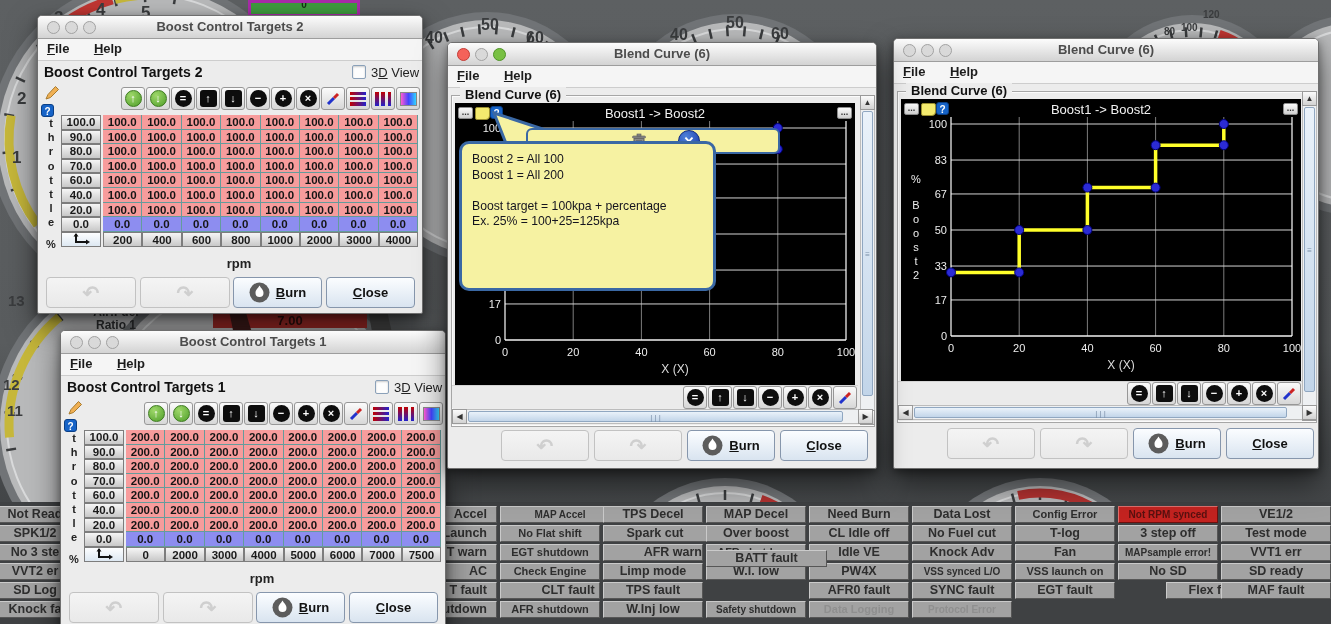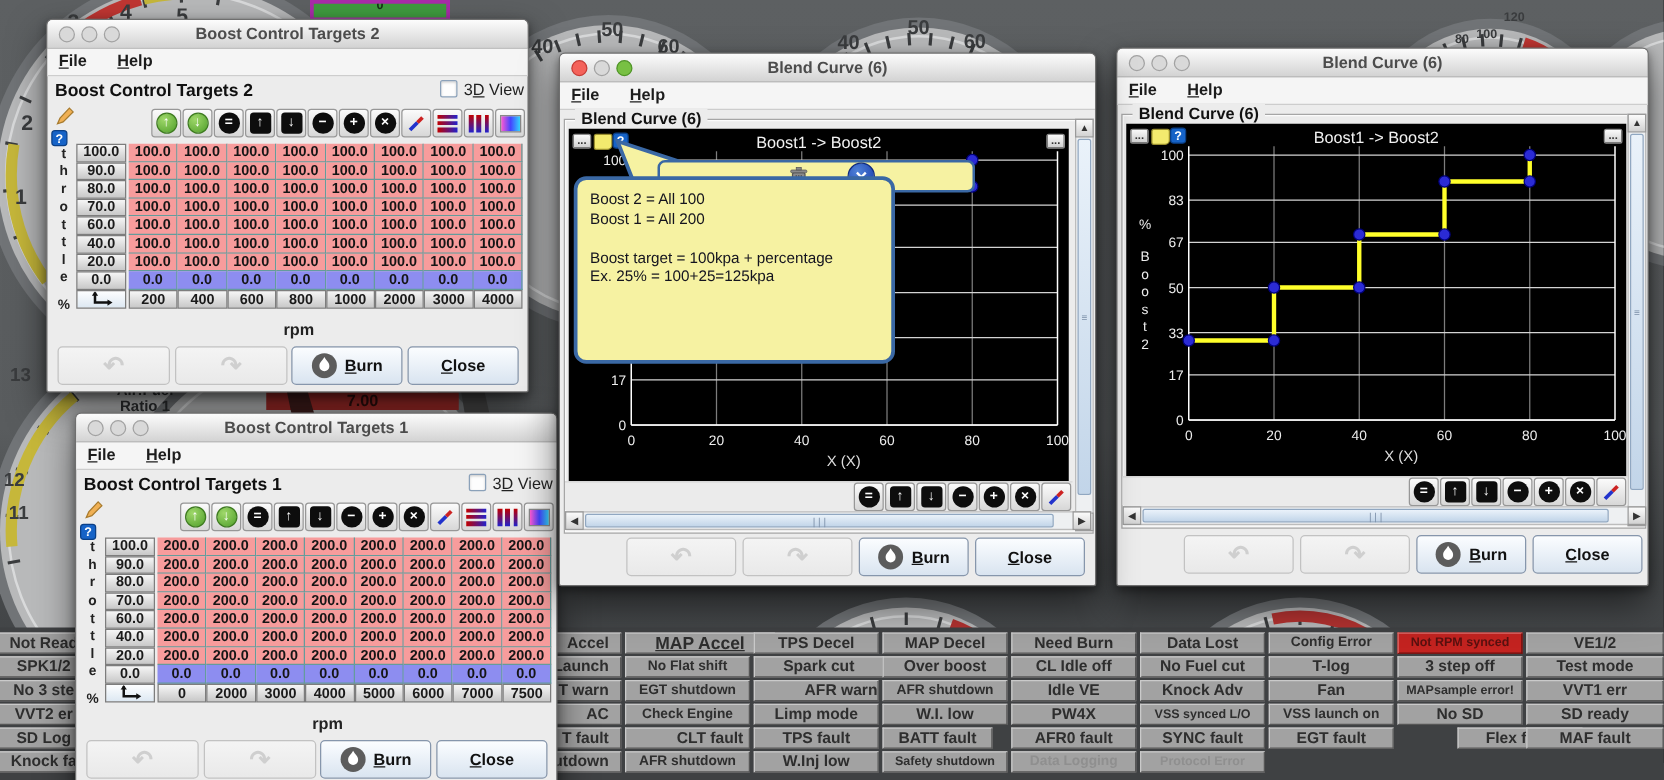--- a/index.html
+++ b/index.html
@@ -233,21 +233,21 @@
     <span style="position:relative;top:-4px;">0</span>
   </div>
 
   <div class="abs" style="left:0;top:502px;width:1331px;height:122px;background:#3f4143;"></div>
   <div id="status-grid">
       <div class="sc" style="left: -15px; top: 506px; width: 100px; font-size: 12.5px;">Not Read</div>
       <div class="sc" style="left: 88px; top: 506px; width: 100px; font-size: 12.5px;"></div>
       <div class="sc" style="left: 191px; top: 506px; width: 100px; font-size: 12.5px;"></div>
       <div class="sc" style="left: 294px; top: 506px; width: 100px; font-size: 12.5px;"></div>
       <div class="sc right" style="left: 397px; top: 506px; width: 100px; font-size: 12.5px;">Accel</div>
-      <div class="sc" style="left: 500px; top: 506px; width: 120px; font-size: 14px; text-decoration: underline;">MAP Accel</div>
+      <div class="sc" style="left: 500px; top: 506px; width: 120px; font-size: 10px;">MAP Accel</div>
       <div class="sc" style="left: 603px; top: 506px; width: 100px; font-size: 12.5px;">TPS Decel</div>
       <div class="sc" style="left: 706px; top: 506px; width: 100px; font-size: 12.5px;">MAP Decel</div>
       <div class="sc" style="left: 809px; top: 506px; width: 100px; font-size: 12.5px;">Need Burn</div>
       <div class="sc" style="left: 912px; top: 506px; width: 100px; font-size: 12.5px;">Data Lost</div>
       <div class="sc" style="left: 1015px; top: 506px; width: 100px; font-size: 11px;">Config Error</div>
       <div class="sc alert" style="left: 1118px; top: 506px; width: 100px; font-size: 10px;">Not RPM synced</div>
       <div class="sc" style="left: 1221px; top: 506px; width: 110px; font-size: 12.5px;">VE1/2</div>
       <div class="sc" style="left: -15px; top: 525px; width: 100px; font-size: 12.5px;">SPK1/2</div>
       <div class="sc" style="left: 88px; top: 525px; width: 100px; font-size: 12.5px;"></div>
       <div class="sc" style="left: 191px; top: 525px; width: 100px; font-size: 12.5px;"></div>
@@ -287,21 +287,21 @@
       <div class="sc" style="left: 1015px; top: 563px; width: 100px; font-size: 11px;">VSS launch on</div>
       <div class="sc" style="left: 1118px; top: 563px; width: 100px; font-size: 12.5px;">No SD</div>
       <div class="sc" style="left: 1221px; top: 563px; width: 110px; font-size: 12.5px;">SD ready</div>
       <div class="sc" style="left: -15px; top: 582px; width: 100px; font-size: 12.5px;">SD Log</div>
       <div class="sc" style="left: 88px; top: 582px; width: 100px; font-size: 12.5px;"></div>
       <div class="sc" style="left: 191px; top: 582px; width: 100px; font-size: 12.5px;"></div>
       <div class="sc" style="left: 294px; top: 582px; width: 100px; font-size: 12.5px;"></div>
       <div class="sc right" style="left: 397px; top: 582px; width: 100px; font-size: 12.5px;">T fault</div>
       <div class="sc" style="left: 500px; top: 582px; width: 100px; font-size: 12.5px; padding-left: 36px;">CLT fault</div>
       <div class="sc" style="left: 603px; top: 582px; width: 100px; font-size: 12.5px;">TPS fault</div>
-      <div class="sc" style="left: 706px; top: 582px; width: 88px; font-size: 12.5px;">BATT fault</div>
+      <div class="sc" style="left: 706px; top: 550px; width: 121px; font-size: 12.5px;">BATT fault</div>
       <div class="sc" style="left: 809px; top: 582px; width: 100px; font-size: 12.5px;">AFR0 fault</div>
       <div class="sc" style="left: 912px; top: 582px; width: 100px; font-size: 12.5px;">SYNC fault</div>
       <div class="sc" style="left: 1015px; top: 582px; width: 100px; font-size: 12.5px;">EGT fault</div>
       <div class="sc" style="left: 1118px; top: 582px; width: 100px; font-size: 12.5px; margin-left: 48px;">Flex fault</div>
       <div class="sc" style="left: 1221px; top: 582px; width: 110px; font-size: 12.5px;">MAF fault</div>
       <div class="sc" style="left: -15px; top: 601px; width: 100px; font-size: 12.5px;">Knock fa</div>
       <div class="sc" style="left: 88px; top: 601px; width: 100px; font-size: 12.5px;"></div>
       <div class="sc" style="left: 191px; top: 601px; width: 100px; font-size: 12.5px;"></div>
       <div class="sc" style="left: 294px; top: 601px; width: 100px; font-size: 12.5px;"></div>
       <div class="sc right" style="left: 397px; top: 601px; width: 100px; font-size: 12.5px;">hutdown</div>

